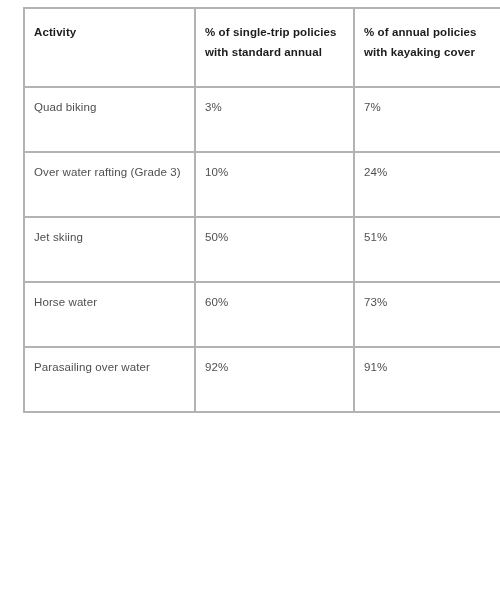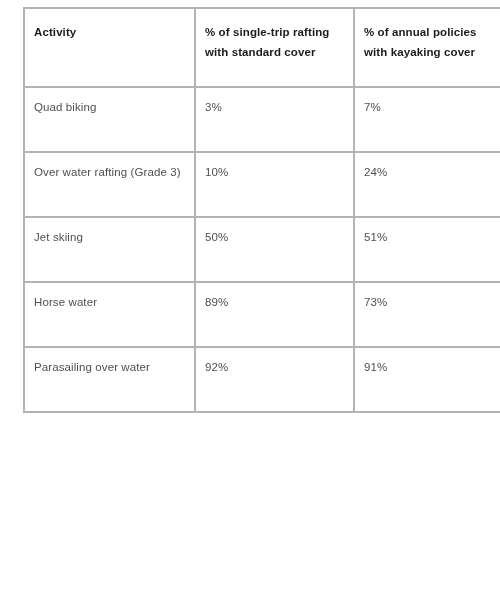--- a/index.html
+++ b/index.html
@@ -87,21 +87,21 @@
   <div class="table-wrap">
     <table class="cover-table">
       <colgroup>
         <col class="col-activity">
         <col class="col-single">
         <col class="col-annual">
       </colgroup>
       <thead>
         <tr>
           <th>Activity</th>
-          <th>% of single-trip rafting with standard cover</th>
+          <th>% of single-trip policies with standard annual</th>
           <th>% of annual policies with kayaking cover</th>
         </tr>
       </thead>
       <tbody>
         <tr>
           <td class="activity-cell">Quad biking</td>
           <td class="value-cell">3%</td>
           <td class="value-cell">7%</td>
         </tr>
         <tr>
@@ -109,21 +109,21 @@
           <td class="value-cell">10%</td>
           <td class="value-cell">24%</td>
         </tr>
         <tr>
           <td class="activity-cell">Jet skiing</td>
           <td class="value-cell">50%</td>
           <td class="value-cell">51%</td>
         </tr>
         <tr>
           <td class="activity-cell">Horse water</td>
-          <td class="value-cell">89%</td>
+          <td class="value-cell">60%</td>
           <td class="value-cell">73%</td>
         </tr>
         <tr>
           <td class="activity-cell">Parasailing over water</td>
           <td class="value-cell">92%</td>
           <td class="value-cell">91%</td>
         </tr>
 
       </tbody>
     </table>

